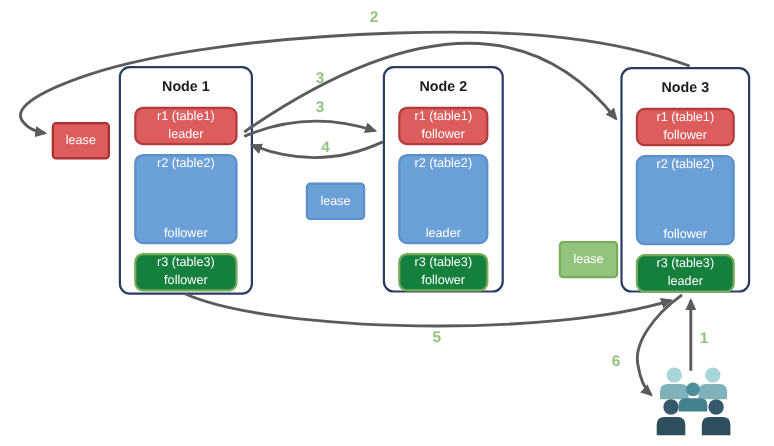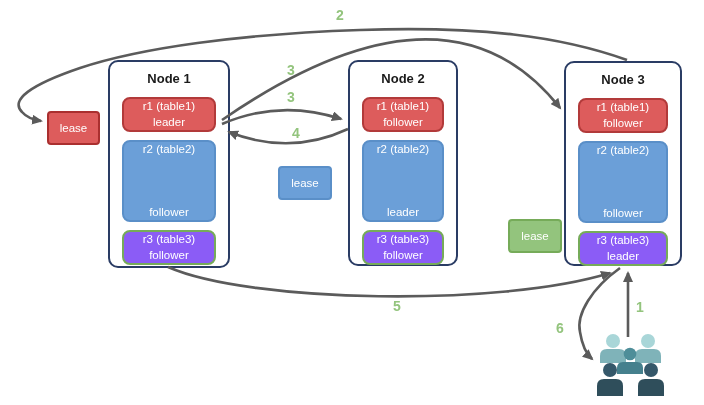--- a/index.html
+++ b/index.html
@@ -17,21 +17,21 @@
     text-align:center;font-size:13px;font-weight:bold;color:#1a1a1a;
     flex:0 0 20px;line-height:20px;
   }
   .replica{
     flex:1;border-radius:8px;border:2px solid;box-sizing:border-box;
     display:flex;flex-direction:column;align-items:center;justify-content:center;
     color:#ffffff;font-size:11.5px;line-height:1.35;text-align:center;
   }
   .replica.red{background:#dd5c5c;border-color:#b23a3a;}
   .replica.blue{background:#6b9fd8;border-color:#5a8fc8;gap:47px;}
-  .replica.green{background:#8b5cf6;border-color:#76ab59;}
+  .replica.green{background:#15803d;border-color:#76ab59;}
   .lease{
     position:absolute;width:54px;height:34px;box-sizing:border-box;border-radius:4px;
     border:2px solid;display:flex;align-items:center;justify-content:center;
     color:#ffffff;font-size:11.5px;z-index:2;
   }
   .lease.red{background:#dd5c5c;border-color:#aa2f2f;left:47px;top:111px;width:53px;}
   .lease.blue{background:#6b9fd8;border-color:#5a8fc8;left:278px;top:166px;}
   .lease.green{background:#93c47d;border-color:#76ab59;left:508px;top:219px;}
   .step{
     position:absolute;transform:translate(-50%,-50%);

